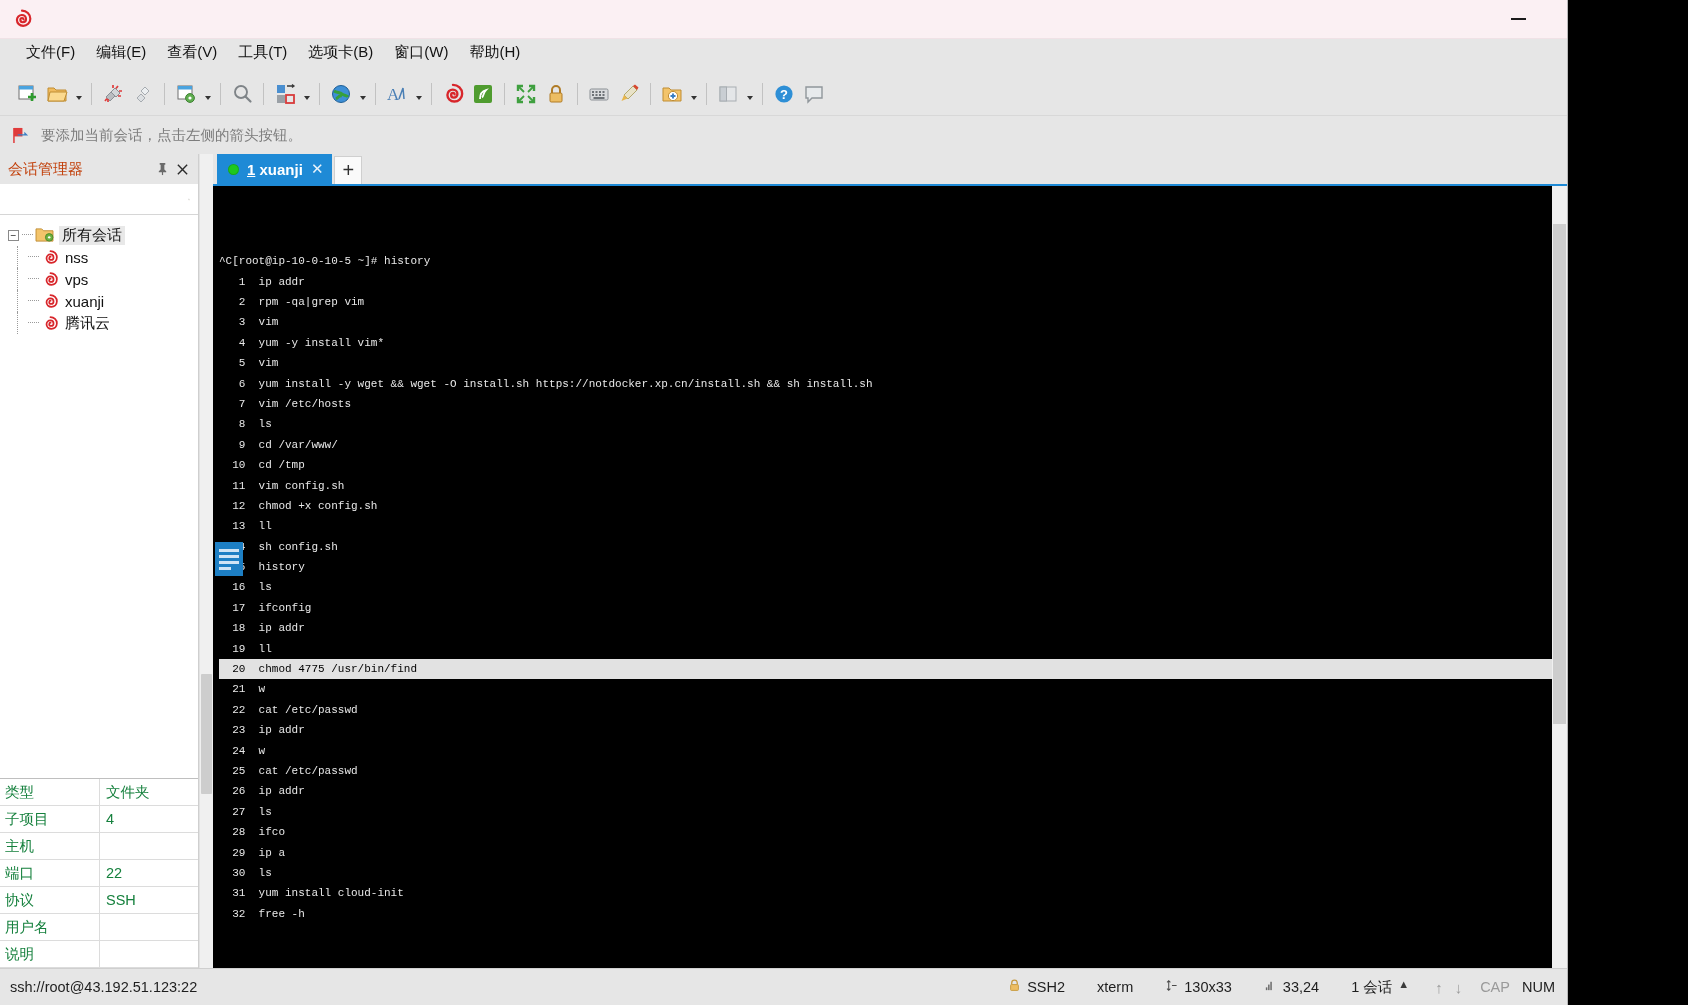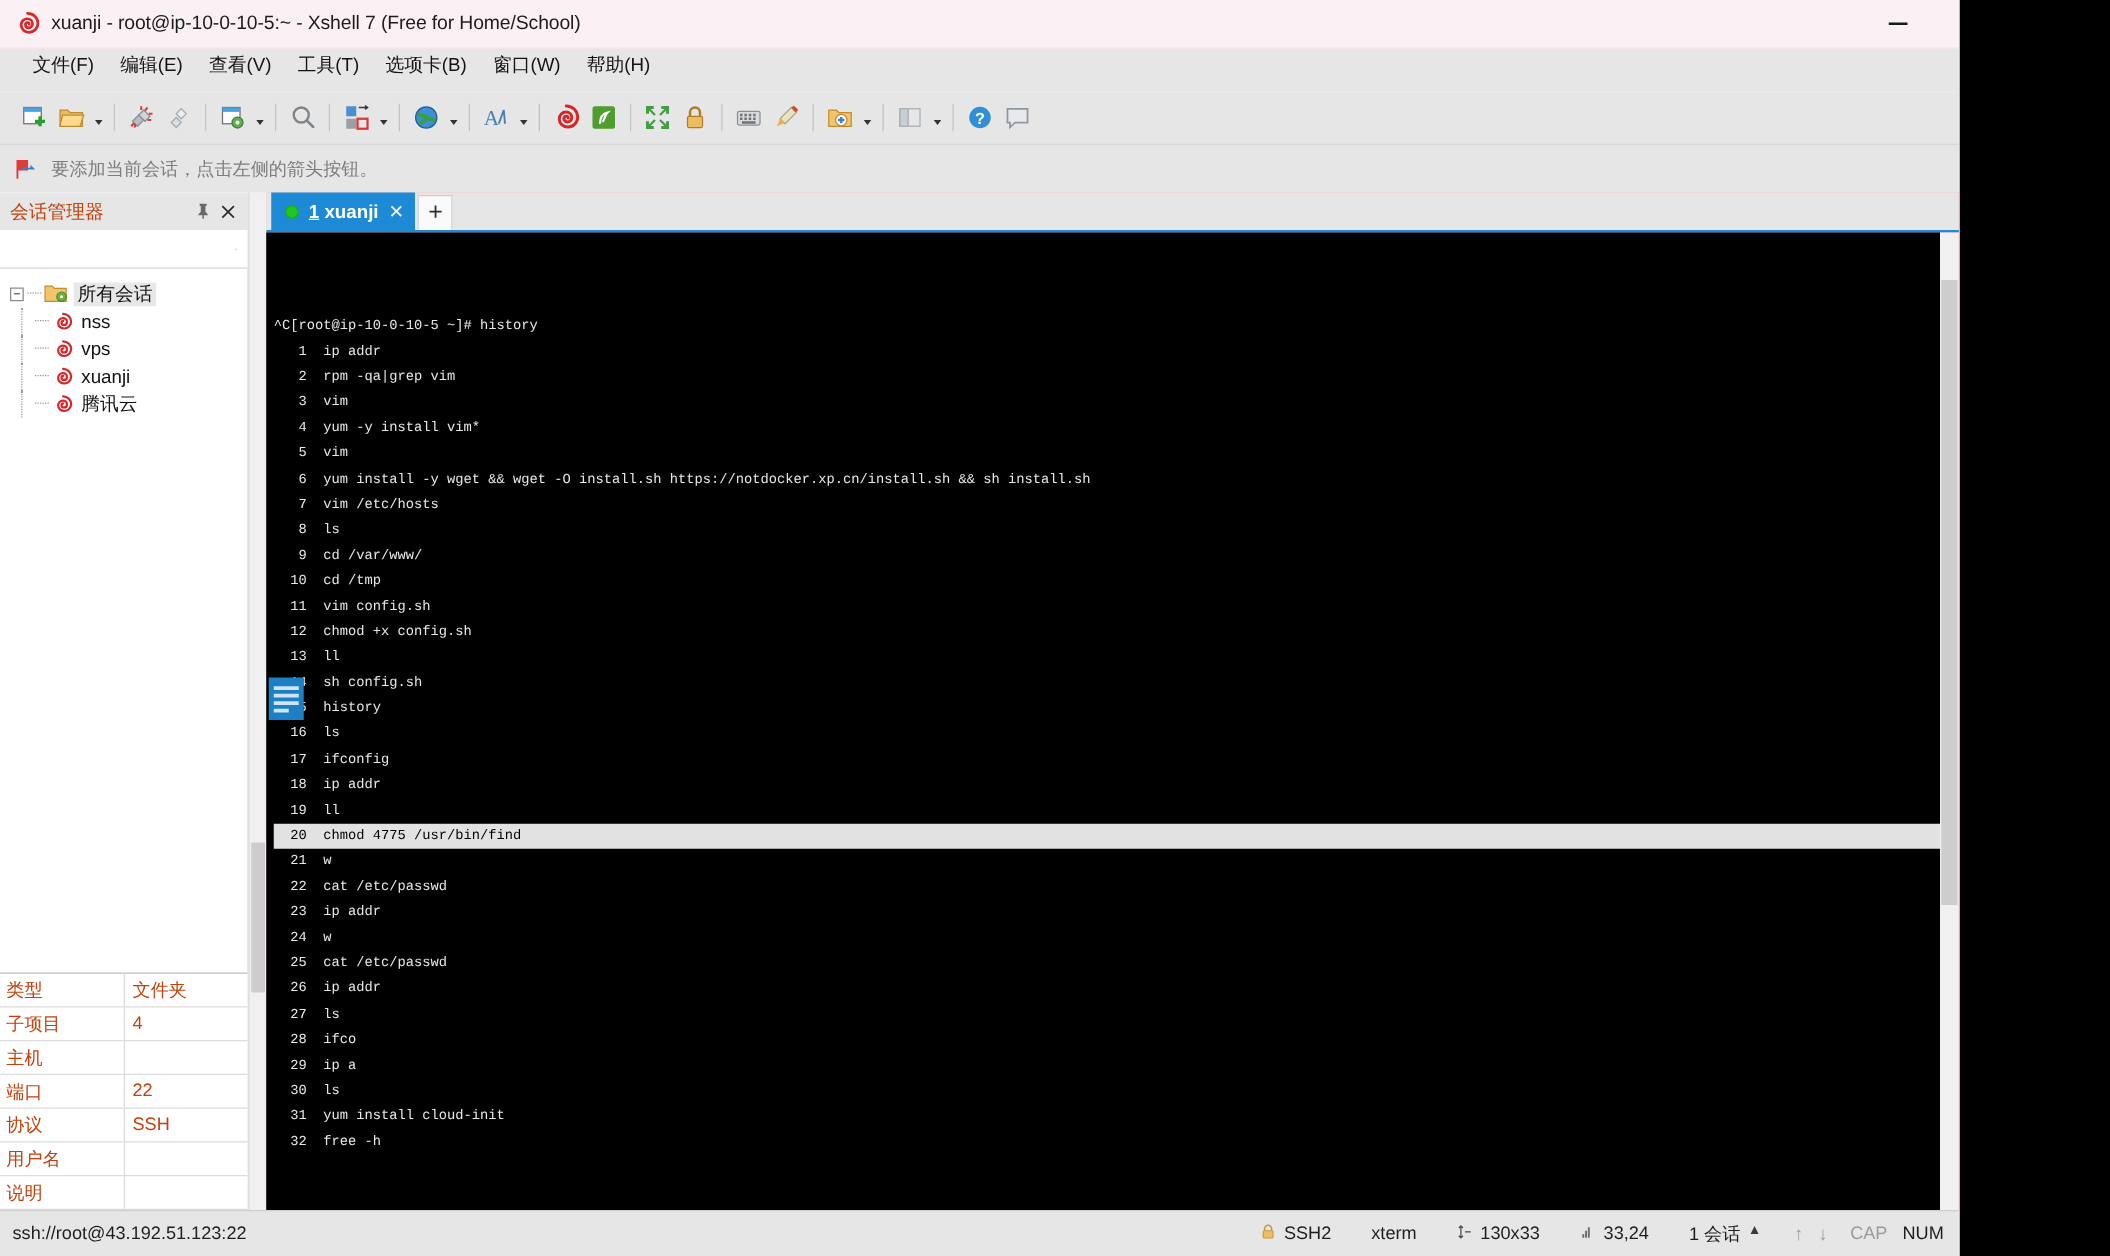--- a/index.html
+++ b/index.html
@@ -104,33 +104,33 @@
     display:flex;align-items:center;justify-content:center;font-size:10px;
     line-height:9px;color:#222;margin-right:3px;flex:0 0 auto;box-sizing:border-box;
   }
   .tr-dots{width:11px;height:1px;border-top:1px dotted #9a9a9a;margin-right:2px;flex:0 0 auto;}
   .tr-ind{width:20px;flex:0 0 auto;display:flex;justify-content:center;}
   .tr-ind i{display:block;width:1px;height:22px;border-left:1px dotted #9a9a9a;}
   .tr-label{margin-left:5px;}
   .tr-label.sel{background:#e8e8e8;padding:0 3px;}
   
   .propgrid{
-    border-top:1px solid #bfbfbf;background:#fff;font-size:14.5px;color:#c2410c;
+    border-top:1px solid #bfbfbf;background:#fff;font-size:14.5px;color:#15803d;
   }
   .prow{display:flex;height:26px;border-bottom:1px solid #dcdcdc;}
   .pk{width:100px;min-width:100px;padding-left:5px;display:flex;align-items:center;
       border-right:1px solid #dcdcdc;box-sizing:border-box;white-space:nowrap;}
   .pv{flex:1 1 auto;padding-left:6px;display:flex;align-items:center;white-space:nowrap;}
   
   .sp-scroll{
     width:13px;min-width:13px;background:#f0f0f0;position:relative;border-left:1px solid #e2e2e2;
   }
   .sp-thumb{position:absolute;left:1px;width:11px;background:#cdcdcd;border-radius:1px;}
   
-  .rightpane{flex:1 1 auto;display:flex;flex-direction:column;min-width:0;background:#fca5a5;}
+  .rightpane{flex:1 1 auto;display:flex;flex-direction:column;min-width:0;background:#1d4ed8;}
   .tabstrip{
     height:30px;min-height:30px;background:#e6e6e6;display:flex;align-items:flex-end;
     padding-left:4px;
   }
   .tab{
     height:30px;background:#1e8ad6;display:flex;align-items:center;
     padding:0 9px 0 11px;color:#fff;font-size:15px;font-weight:bold;cursor:default;gap:8px;
   }
   .tab .dot{width:11px;height:11px;border-radius:50%;background:#1ec81e;flex:0 0 auto;
             box-shadow:inset 0 0 0 1px rgba(0,0,0,.15);}
@@ -182,21 +182,20 @@
 <body>
 
 <div id="filler"></div>
 
 <div id="app">
 
   <div class="titlebar">
     <svg class="tb-icon" viewBox="0 0 24 24">
       <path d="M12 2c5.5 0 10 4.2 10 9.6 0 5-3.9 8.6-8.6 8.6-4.2 0-7.5-3.1-7.5-7 0-3.4 2.6-6 5.9-6 2.8 0 5 2.1 5 4.8 0 2.2-1.7 3.9-3.8 3.9-1.7 0-3-1.3-3-2.9 0-1.2.9-2.2 2.1-2.2.9 0 1.6.7 1.6 1.6" fill="none" stroke="#d8262b" stroke-width="2.6" stroke-linecap="round"></path>
     </svg>
-    <div class="tb-title">xuanji - root@ip-10-0-10-5:~ - Xshell 7 (Free for Home/School)</div>
     <div class="win-min">
         <i></i>
       </div>
   </div>
 
   <div class="menubar">
     <div class="menu-item">文件(F)</div>
     <div class="menu-item">编辑(E)</div>
     <div class="menu-item">查看(V)</div>
     <div class="menu-item">工具(T)</div>

